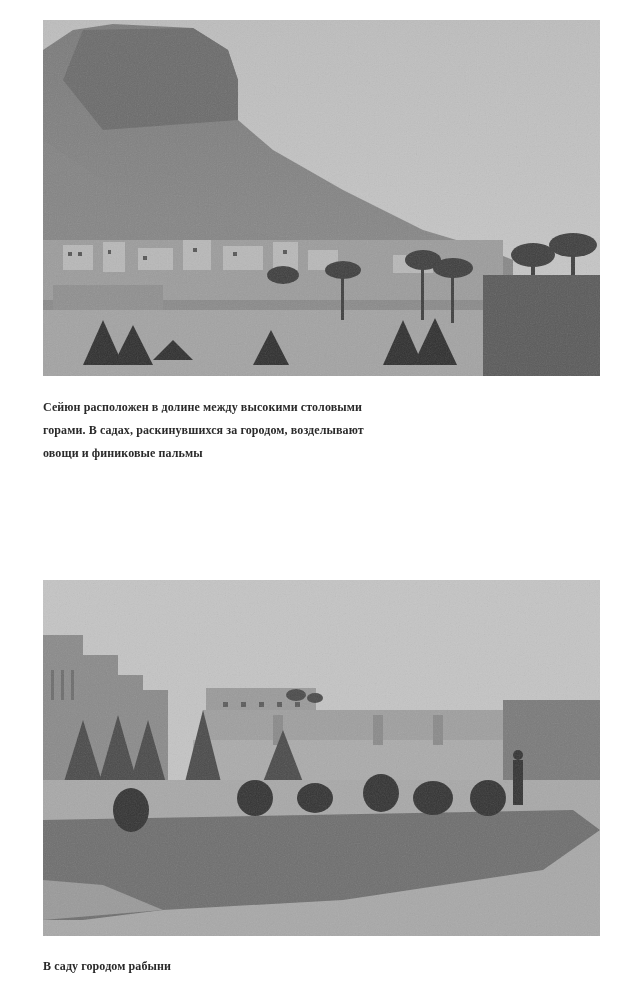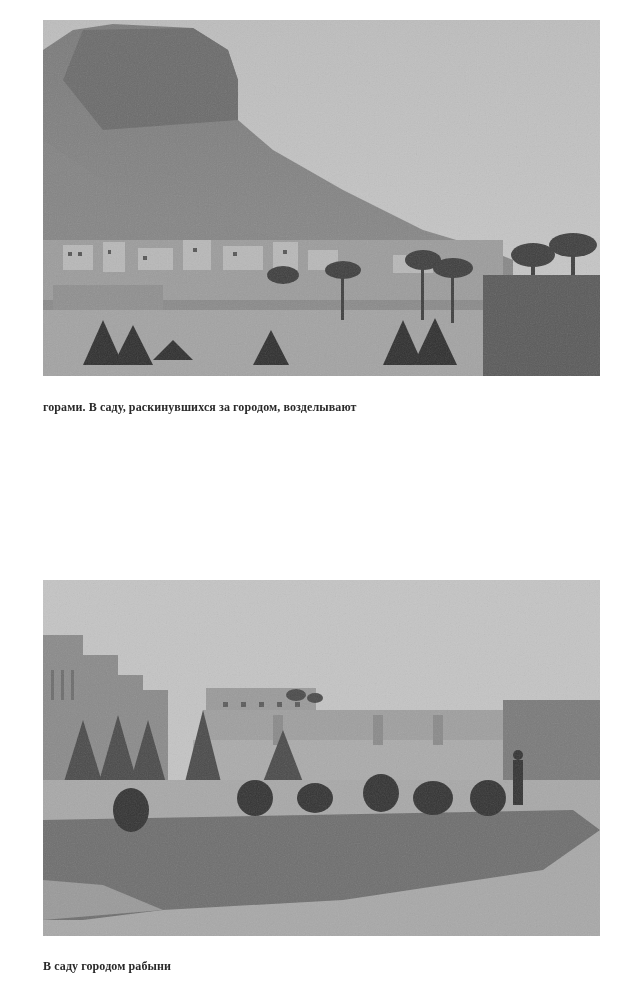--- a/index.html
+++ b/index.html
@@ -89,21 +89,23 @@
         <path d="M210,345 L228,310 L246,345 Z"></path>
           <path d="M340,345 L360,300 L380,345 Z"></path>
         <path d="M370,345 L392,298 L414,345 Z"></path>
           <path d="M110,340 L130,320 L150,340 Z"></path>
       </g>
       <rect width="557" height="356" filter="url(#grain1)"></rect>
     </svg>
   </div>
 
   <div class="caption" id="caption1">
-    <span>горами. В саду, раскинувшихся за городом, возделывают</span>
+    <span>Сейюн расположен в долине между высокими столовыми</span>
+    <span>горами. В садах, раскинувшихся за городом, возделывают</span>
+    <span>овощи и финиковые пальмы</span>
   </div>
 
   <div class="photo" id="photo2">
     <svg viewBox="0 0 557 356" xmlns="http://www.w3.org/2000/svg">
       <defs>
         <filter id="grain2" x="0" y="0" width="100%" height="100%">
           <feTurbulence type="fractalNoise" baseFrequency="0.9" numOctaves="2" seed="7" result="n"></feTurbulence>
           <feColorMatrix type="saturate" values="0"></feColorMatrix>
           <feComponentTransfer>
               <feFuncA type="linear" slope="0.18"></feFuncA>

